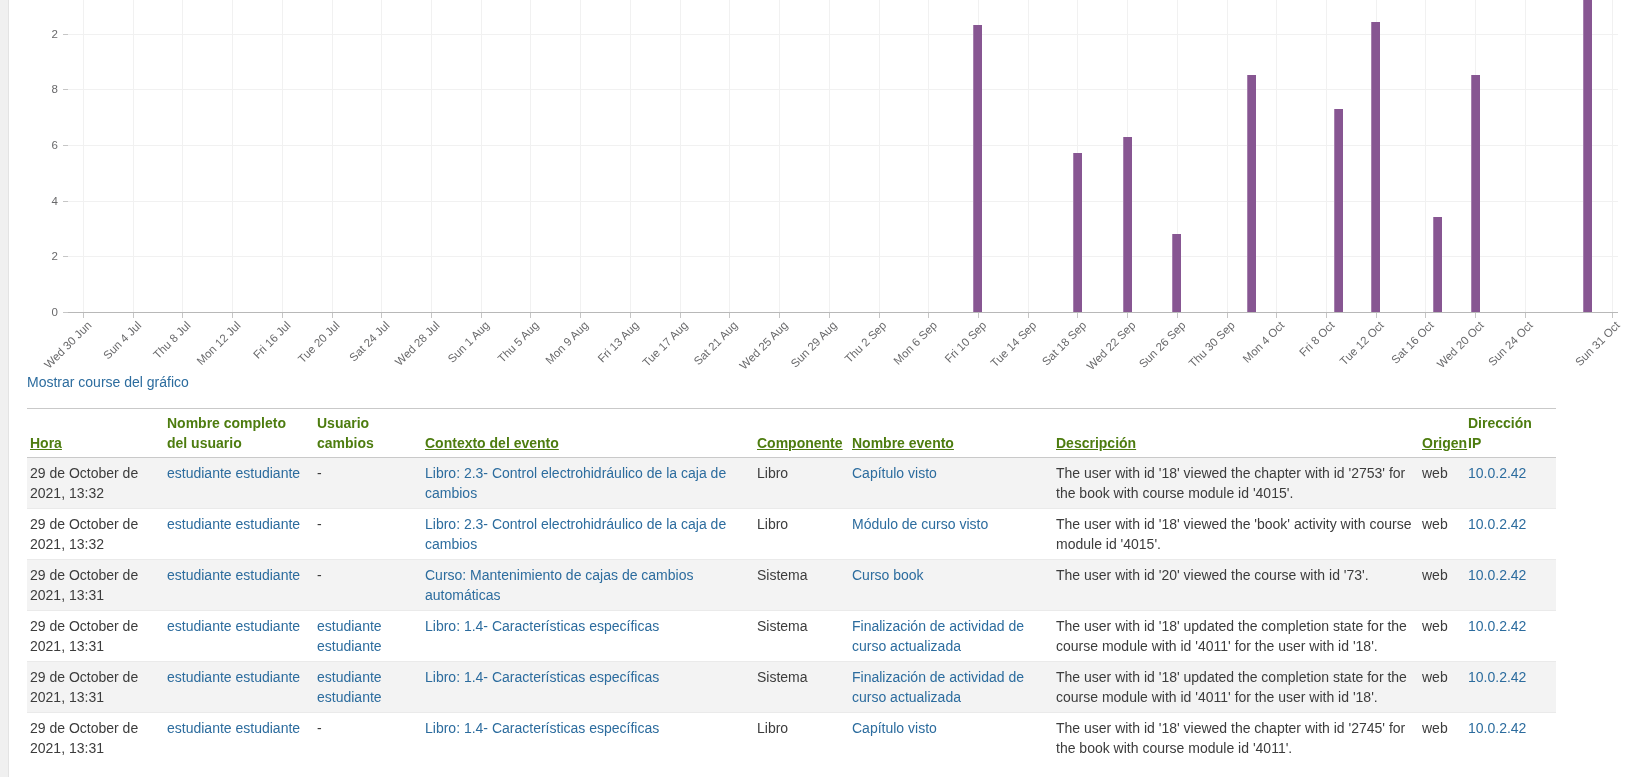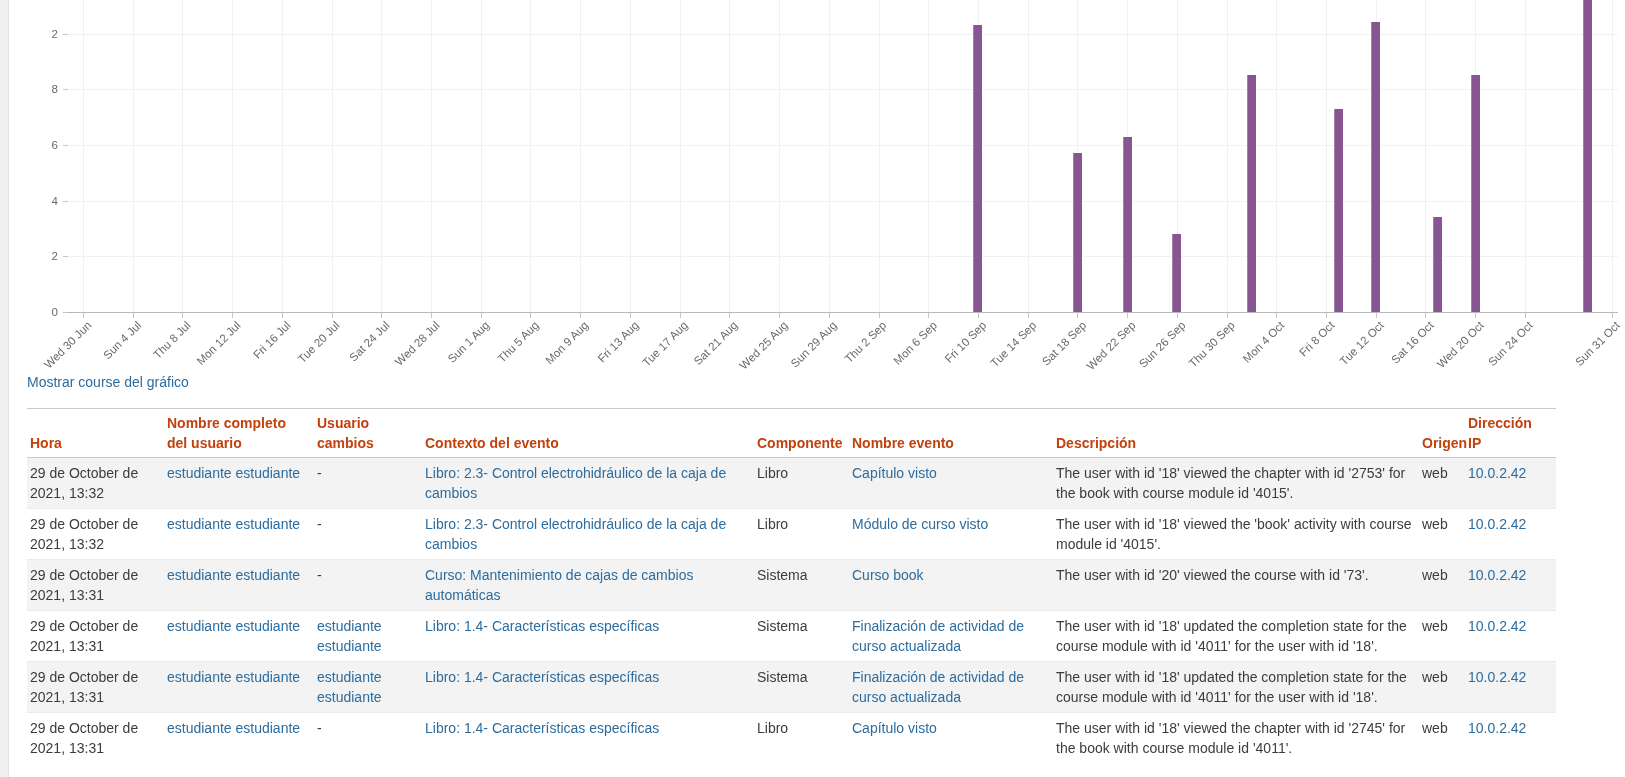--- a/index.html
+++ b/index.html
@@ -19,27 +19,27 @@
   .bar{position:absolute;background:var(--bar,#875692);box-shadow:inset 1px 0 0 rgba(255,255,255,.25);}
   .ylab{position:absolute;left:6px;width:52px;text-align:right;font-size:11.5px;color:var(--axis_label,#69696b);line-height:14px;}
   .xlab{position:absolute;font-size:11.5px;color:var(--axis_label,#69696b);white-space:nowrap;
         transform-origin:100% 0;transform:rotate(-45deg);line-height:13px;}
 
   .chart-link{margin:0 0 0 27px;font-size:14px;line-height:20px;}
 
   
   table{border-collapse:collapse;table-layout:fixed;width:1529px;margin:16px 0 0 27px;font-size:14px;}
   th,td{text-align:left;vertical-align:top;padding:5px 10px 5px 0;line-height:20px;overflow:visible;}
-  th{vertical-align:bottom;padding:4px 10px 4px 0;font-weight:bold;color:#c2410c;}
+  th{vertical-align:bottom;padding:4px 10px 4px 0;font-weight:bold;color:#4d7c0f;}
   thead tr{border-top:1px solid #c9c9c9;border-bottom:1px solid #c9c9c9;}
   th:first-child,td:first-child{padding-left:3px;}
   tbody tr{border-top:1px solid #eaeaea;}
   tbody tr:first-child{border-top:none;}
   tbody tr.alt{background:var(--row_alt_bg,#f3f3f3);}
-  th.nowrap{white-space:nowrap;}
+  th.nowrap{white-space:nowrap;text-decoration:underline;}
 </style>
 </head>
 <body>
 
 <div class="edge"></div>
 
 <div class="chart" id="chart">
   <div class="clip" id="chart-clip">
       <div class="hgrid" style="left: 68px; top: 256.3px; width: 1550px; height: 1px;"></div>
       <div class="hgrid" style="left: 68px; top: 200.6px; width: 1550px; height: 1px;"></div>

